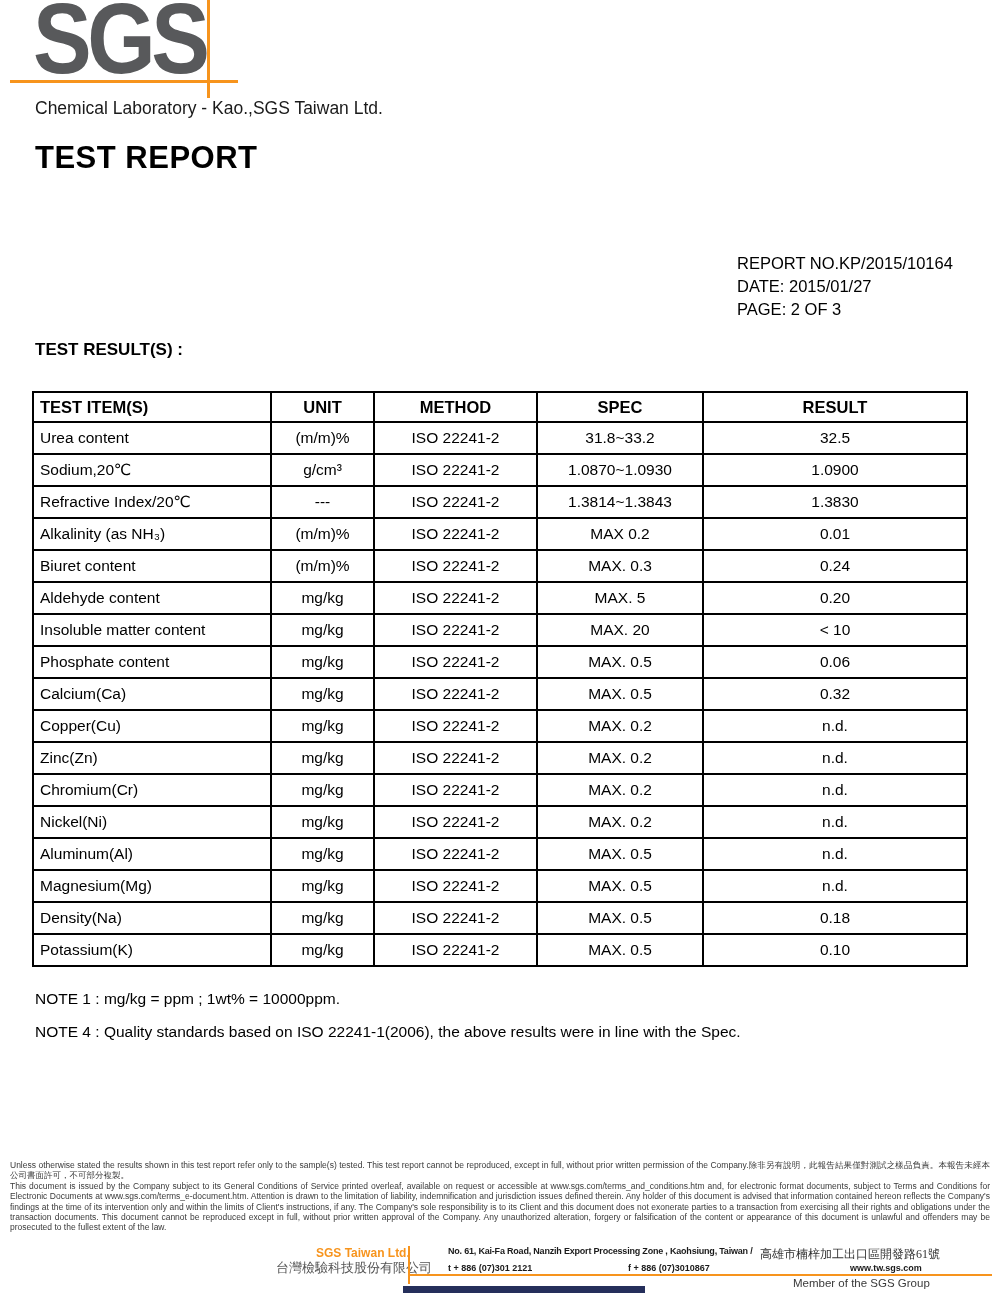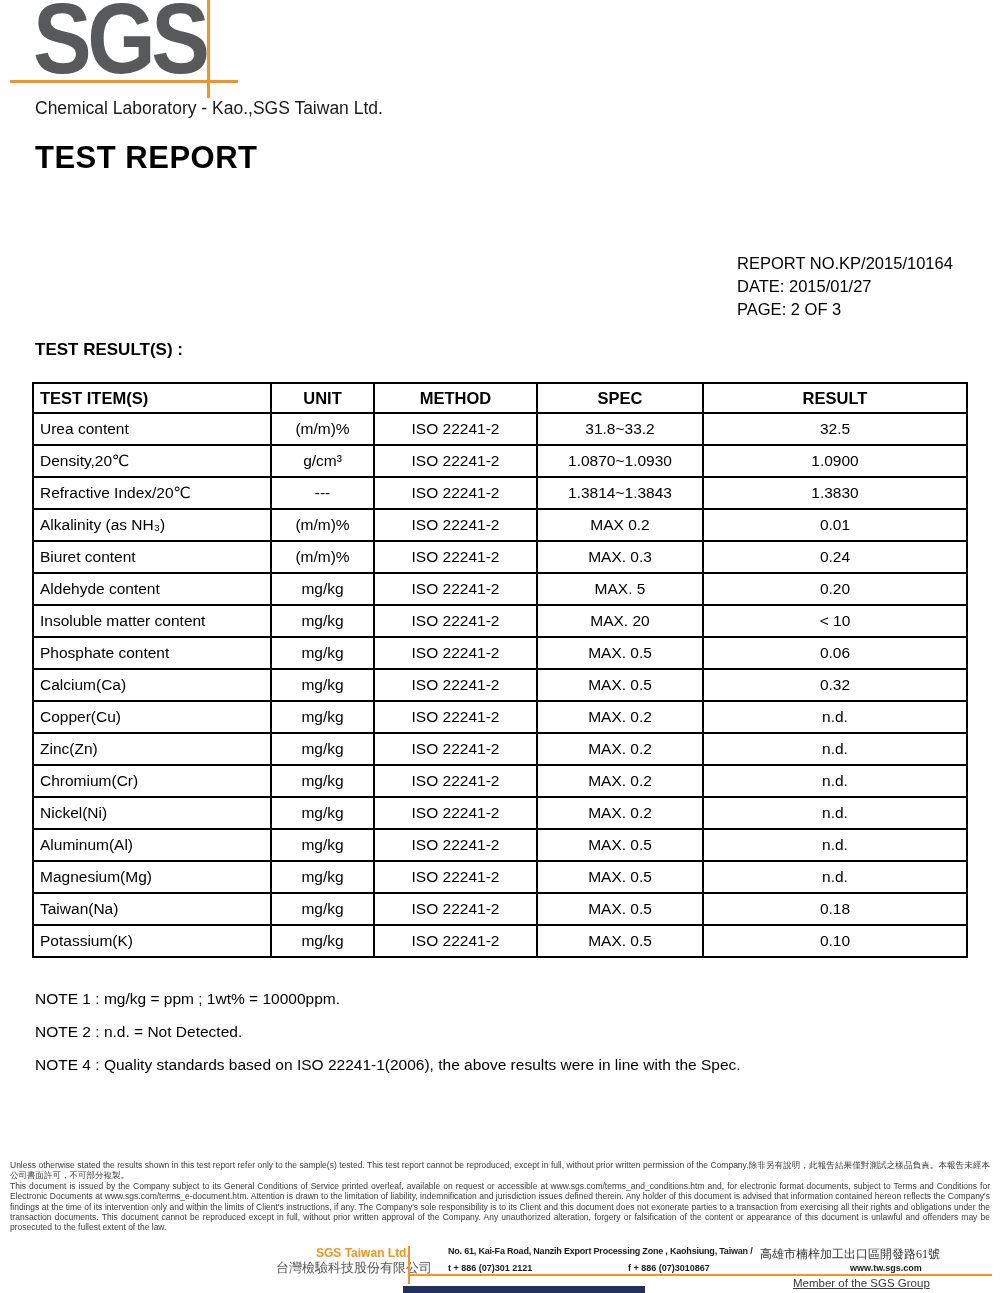--- a/index.html
+++ b/index.html
@@ -16,21 +16,21 @@
   }
   .logo-hline{position:absolute;left:10px;top:80px;width:228px;height:3px;background:#F7941D;}
   .logo-vline{position:absolute;left:207px;top:0;width:3px;height:98px;background:#F7941D;}
   .lab-name{position:absolute;left:35px;top:98px;font-size:17.5px;color:#1a1a1a;}
   .doc-title{position:absolute;left:35px;top:140px;font-size:31px;font-weight:bold;letter-spacing:0.5px;margin:0;}
   .report-info{position:absolute;left:737px;top:252px;font-size:16.5px;line-height:23px;}
   
   .section-title{position:absolute;left:35px;top:340px;font-size:17px;font-weight:bold;}
   
   .results{
-    position:absolute;left:32px;top:382px;width:934px;
+    position:absolute;left:32px;top:391px;width:934px;
     border-collapse:collapse;table-layout:fixed;border-radius:30px;
   }
   .results th,.results td{border:2px solid #000;padding:0;overflow:hidden;white-space:nowrap;}
   .results th{height:28px;font-size:16.5px;font-weight:bold;text-align:center;}
   .results td{height:30px;font-size:15.5px;text-align:center;}
   .results th.c-item,.results td.c-item{text-align:left;padding-left:6px;}
   
   .notes{position:absolute;left:35px;top:982px;font-size:15.5px;line-height:33px;}
   .notes p{margin:0;}
   
@@ -42,21 +42,21 @@
   
   .f-company-en{position:absolute;left:316px;top:1246px;font-size:12px;color:#F7941D;font-weight:bold;}
   .f-company-zh{position:absolute;left:276px;top:1259px;font-size:13px;color:#555;font-family:Liberation Serif, serif;}
   .f-vline{position:absolute;left:408px;top:1246px;width:2px;height:38px;background:#F7941D;}
   .f-address-en{position:absolute;left:448px;top:1246px;font-size:9px;font-weight:bold;letter-spacing:-0.2px;color:#1a1a1a;}
   .f-address-zh{position:absolute;left:760px;top:1246px;font-size:12px;color:#333;font-family:"Liberation Serif","DejaVu Serif",serif;}
   .f-tel{position:absolute;left:448px;top:1263px;font-size:9px;font-weight:bold;color:#1a1a1a;}
   .f-fax{position:absolute;left:628px;top:1263px;font-size:9px;font-weight:bold;color:#1a1a1a;}
   .f-web{position:absolute;left:850px;top:1263px;font-size:9px;font-weight:bold;color:#1a1a1a;}
   .f-hline{position:absolute;left:408px;top:1274px;width:584px;height:2px;background:#F7941D;}
-  .f-member{position:absolute;left:793px;top:1277px;font-size:11.5px;color:#3a3a3a;text-decoration:underline;}
+  .f-member{position:absolute;left:793px;top:1277px;font-size:11.5px;color:#3a3a3a;}
   .navy-bar{position:absolute;left:403px;top:1286px;width:242px;height:7px;background:#252F5B;}
 </style>
 </head>
 <body>
 
 <div class="page">
 
   <div class="logo">
     <span>SGS</span>
   </div>
@@ -94,21 +94,21 @@
 
         <tr>
           <td class="c-item">Urea content</td>
           <td>(m/m)%</td>
           <td>ISO 22241-2</td>
           <td>31.8~33.2</td>
           <td>32.5</td>
         </tr>
 
         <tr>
-          <td class="c-item">Density,20℃</td>
+          <td class="c-item">Sodium,20℃</td>
           <td>g/cm³</td>
           <td>ISO 22241-2</td>
           <td>1.0870~1.0930</td>
           <td>1.0900</td>
         </tr>
 
         <tr>
           <td class="c-item">Refractive Index/20℃</td>
           <td>---</td>
           <td>ISO 22241-2</td>
@@ -207,40 +207,39 @@
 
         <tr>
           <td class="c-item">Magnesium(Mg)</td>
           <td>mg/kg</td>
           <td>ISO 22241-2</td>
           <td>MAX. 0.5</td>
           <td>n.d.</td>
         </tr>
 
         <tr>
-          <td class="c-item">Taiwan(Na)</td>
+          <td class="c-item">Density(Na)</td>
           <td>mg/kg</td>
           <td>ISO 22241-2</td>
           <td>MAX. 0.5</td>
           <td>0.18</td>
         </tr>
 
         <tr>
           <td class="c-item">Potassium(K)</td>
           <td>mg/kg</td>
           <td>ISO 22241-2</td>
           <td>MAX. 0.5</td>
           <td>0.10</td>
         </tr>
       </tbody>
   </table>
 
   <div class="notes">
     <p>NOTE 1 : mg/kg = ppm ; 1wt% = 10000ppm.</p>
-    <p>NOTE 2 : n.d. = Not Detected.</p>
     <p>NOTE 4 : Quality standards based on ISO 22241-1(2006), the above results were in line with the Spec.</p>
   </div>
 
   <div class="disclaimer">
     <p>Unless otherwise stated the results shown in this test report refer only to the sample(s) tested. This test report cannot be reproduced, except in full, without prior written permission of the Company.除非另有說明，此報告結果僅對測試之樣品負責。本報告未經本公司書面許可，不可部分複製。</p>
     <p>This document is issued by the Company subject to its General Conditions of Service printed overleaf, available on request or accessible at www.sgs.com/terms_and_conditions.htm and, for electronic format documents, subject to Terms and Conditions for Electronic Documents at www.sgs.com/terms_e-document.htm. Attention is drawn to the limitation of liability, indemnification and jurisdiction issues defined therein. Any holder of this document is advised that information contained hereon reflects the Company's findings at the time of its intervention only and within the limits of Client's instructions, if any. The Company's sole responsibility is to its Client and this document does not exonerate parties to a transaction from exercising all their rights and obligations under the transaction documents. This document cannot be reproduced except in full, without prior written approval of the Company. Any unauthorized alteration, forgery or falsification of the content or appearance of this document is unlawful and offenders may be prosecuted to the fullest extent of the law.</p>
   </div>
 
   <div class="f-company-en">SGS Taiwan Ltd.</div>
   <div class="f-company-zh">台灣檢驗科技股份有限公司</div>

